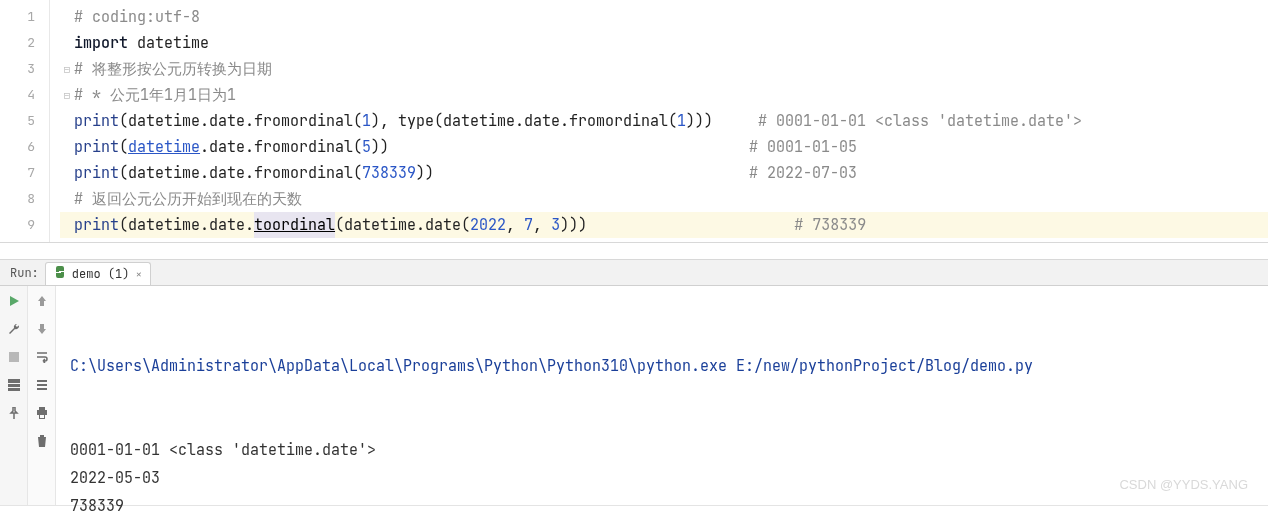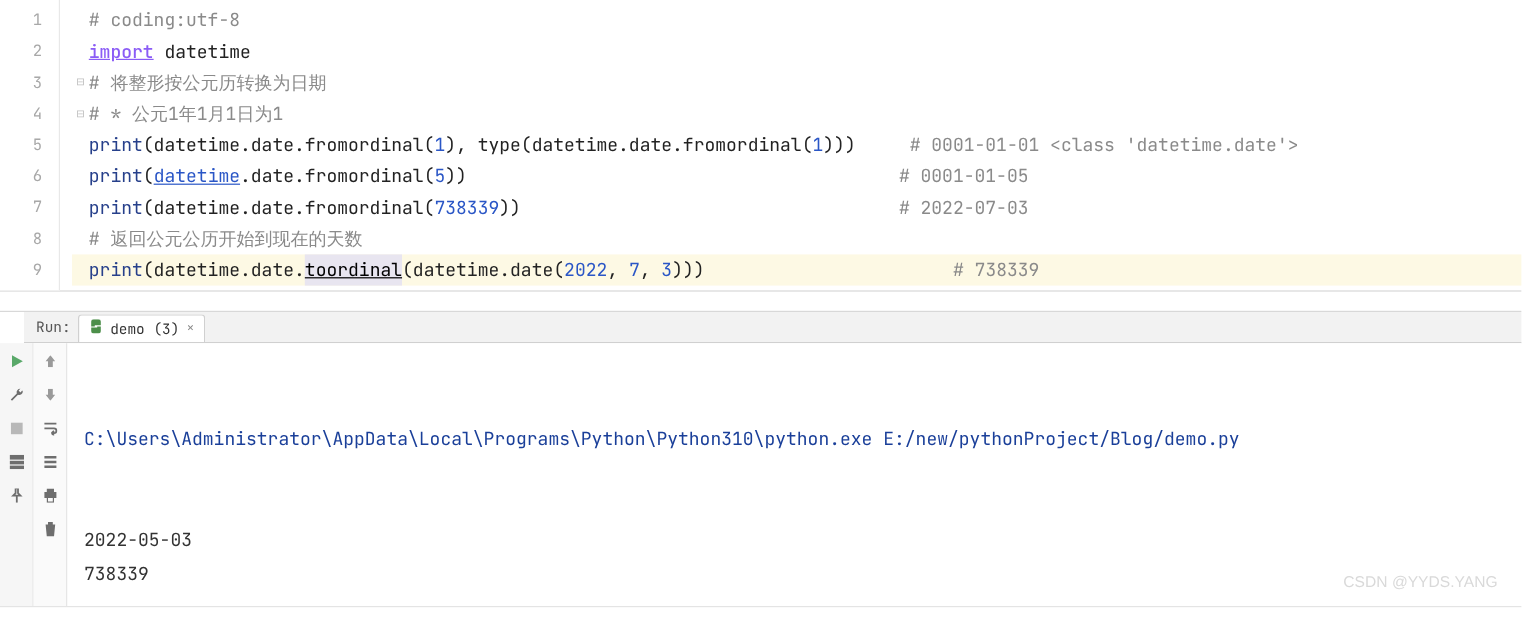--- a/index.html
+++ b/index.html
@@ -45,42 +45,41 @@
   .code-line.current {
     background: #fdf9e4;
   }
   .fold-col {
     width: 14px;
     text-align: center;
     color: #c4c4c4;
     font-size: 11px;
   }
   .comment { color: #8a8a8a; }
-  .keyword { color: #8b5cf6; font-weight: 500; text-decoration: underline; }
+  .keyword { color: #0f172a; font-weight: 500; }
   .builtin { color: #27408b; }
   .number  { color: #2a56c6; }
   .link    { color: #2a56c6; text-decoration: underline; }
   .plain   { color: #222; }
   .hl-ident { background: #e8e5f0; text-decoration: underline; }
 
   .separator {
     height: 18px;
     background: #fff;
     border-top: 1px solid #d8d8d8;
     border-bottom: 1px solid #d8d8d8;
   }
 
   .run-tab-bar {
     display: flex;
     align-items: flex-end;
     height: 26px;
     background: #f2f2f2;
     border-bottom: 1px solid #d0d0d0;
     padding-left: 6px;
-    margin-left: 20px;
   }
   .run-label {
     font-size: 12px;
     color: #555;
     padding: 0 6px 4px 4px;
   }
   .run-tab {
     display: flex;
     align-items: center;
     background: #fff;
@@ -159,21 +158,21 @@
 <div class="separator"></div>
 
 <div class="run-tab-bar">
   <span class="run-label">Run:</span>
   <div class="run-tab">
     <span class="py-icon">
       <svg width="12" height="12" viewBox="0 0 12 12">
           <path d="M4 0h4a2 2 0 0 1 2 2v3H5v1h5v4a2 2 0 0 1-2 2H4a2 2 0 0 1-2-2V7h5V6H2V2a2 2 0 0 1 2-2Z" fill="#4c8f4a"></path>
         </svg>
     </span>
-    <span>demo (3)</span>
+    <span>demo (1)</span>
     <span class="close-x">×</span>
   </div>
 </div>
 
 <div class="console-row">
   <div class="tool-col-a">
     <div class="tool-icon">
         <svg width="12" height="12" viewBox="0 0 12 12">
           <path d="M2 1l9 5-9 5z" fill="#59a869"></path>
         </svg>
@@ -228,16 +227,16 @@
         </svg>
       </div>
     <div class="tool-icon">
         <svg width="12" height="12" viewBox="0 0 12 12">
           <path d="M2 2h8l-1 10H3L2 2zm2-2h4v2H4V0z" fill="#6e6e6e"></path>
         </svg>
       </div>
   </div>
   <div class="console-out">
     <div class="cmd-line">C:\Users\Administrator\AppData\Local\Programs\Python\Python310\python.exe E:/new/pythonProject/Blog/demo.py</div>
-    <div id="console-lines"><div>2022-05-03</div><div>738339</div></div>
+    <div id="console-lines"><div>0001-01-01 &lt;class 'datetime.date'&gt;</div><div>2022-05-03</div><div>738339</div></div>
     <div class="watermark">CSDN @YYDS.YANG</div>
   </div>
 </div>
 
 </body></html>

